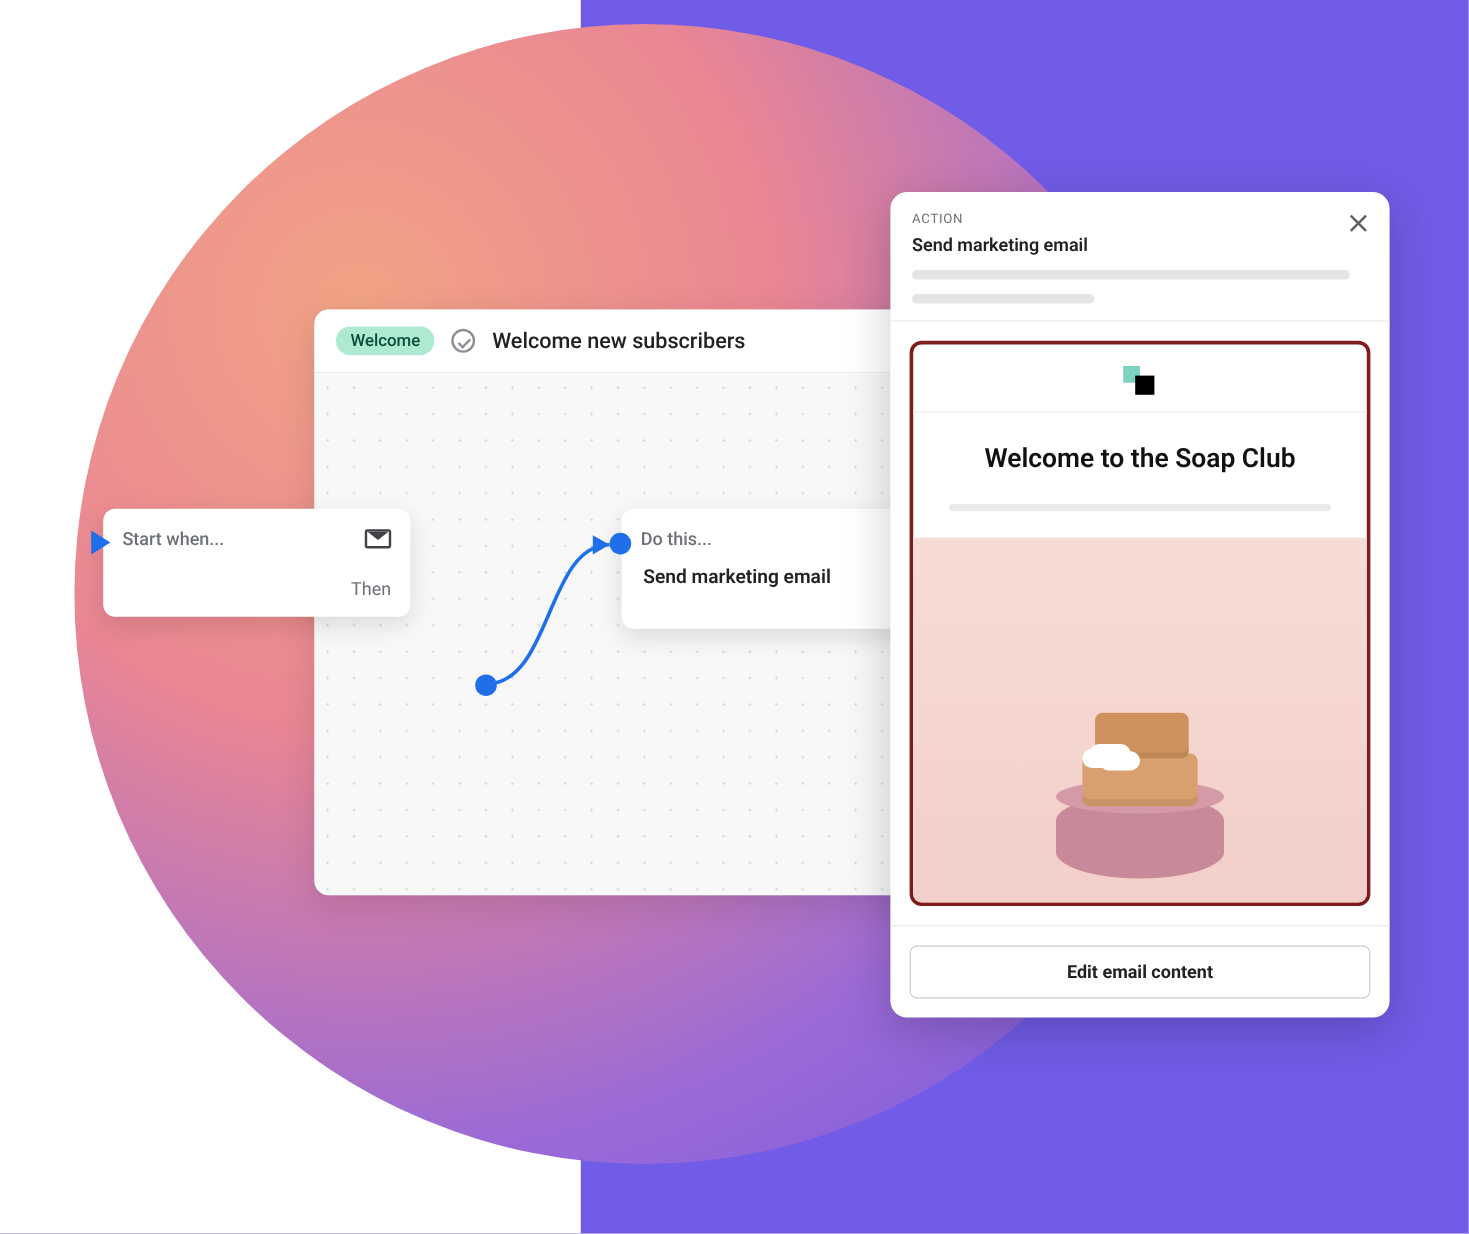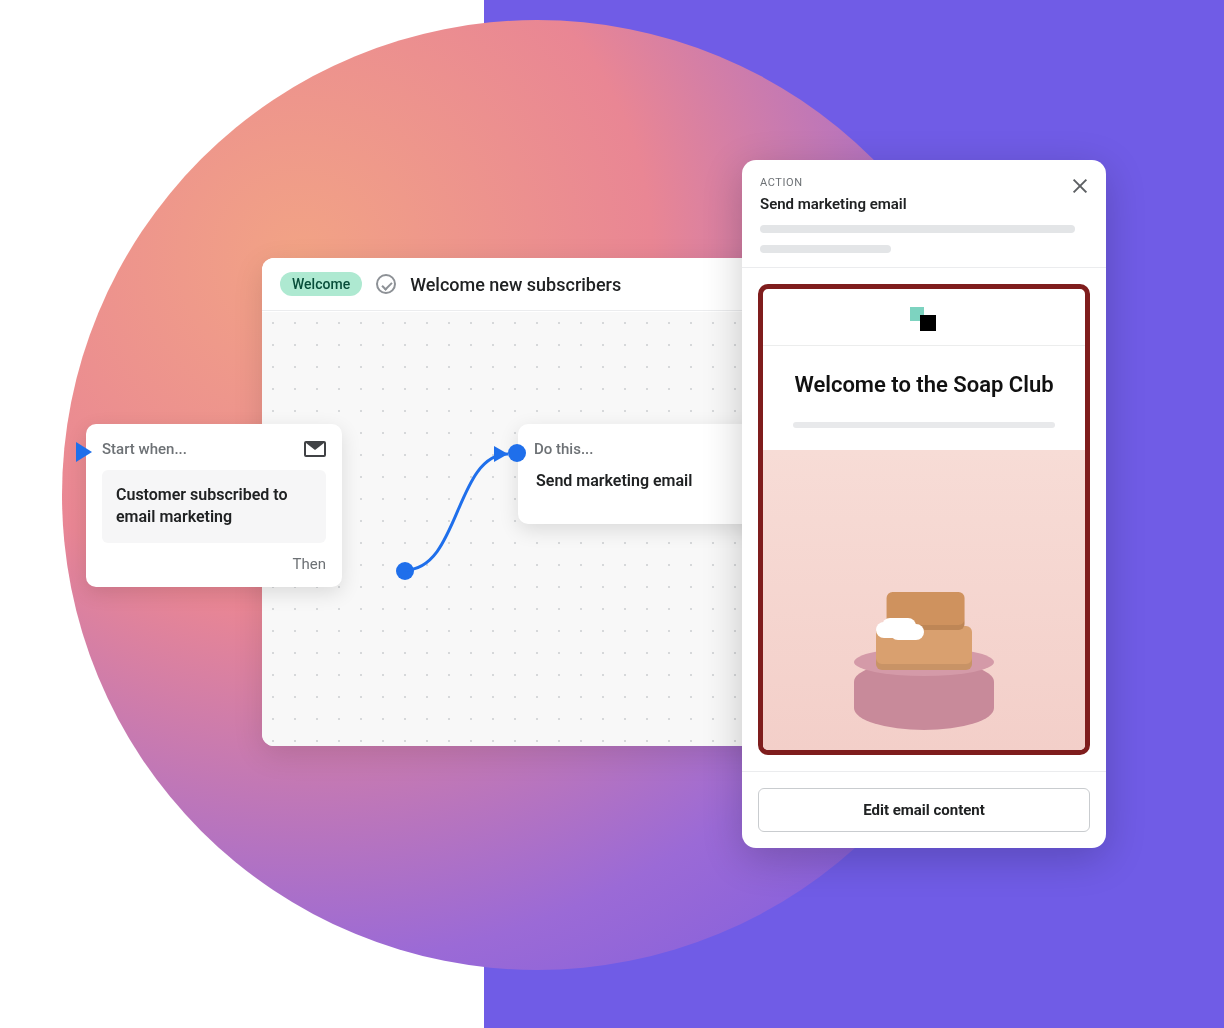--- a/index.html
+++ b/index.html
@@ -199,21 +199,21 @@
     top: 440px;
     left: 400px;
     overflow: visible;
   }
 
   
   .panel {
     position: absolute;
     top: 160px;
     left: 742px;
-    width: 364px;
+    width: 416px;
     height: 688px;
     background: #fff;
     border-radius: 14px;
     box-shadow: 0 10px 40px rgba(0,0,0,0.20);
     display: flex;
     flex-direction: column;
   }
   .panel-head {
     padding: 16px 18px 14px 18px;
     border-bottom: 1px solid #ebecee;
@@ -256,21 +256,21 @@
   .sk1 { width: 96%; }
   .sk2 { width: 40%; }
 
   .panel-body {
     padding: 16px 16px;
     flex: 1;
     display:flex;
     flex-direction:column;
   }
   .email-preview {
-    border: 5px solid #7f1d1d;
+    border: 3px solid #7f1d1d;
     border-radius: 10px;
     overflow: hidden;
     background:#fff;
     flex:1;
     display:flex;
     flex-direction:column;
   }
   .preview-logo-row {
     display:flex;
     justify-content:center;
@@ -387,21 +387,20 @@
     <span class="canvas-title">Welcome new subscribers</span>
   </div>
   <div class="canvas-body"></div>
 </div>
 
 <div class="node node-trigger">
   <div class="node-header">
     <span>Start when...</span>
     <span class="mail-icon"></span>
   </div>
-  <div class="node-body">Customer subscribed to email marketing</div>
   <div class="then-row">
     <span>Then</span>
   </div>
 </div>
 
 <div class="node node-action">
   <div class="node-header">
     <span>Do this...</span>
   </div>
   <div class="node-body">Send marketing email</div>

